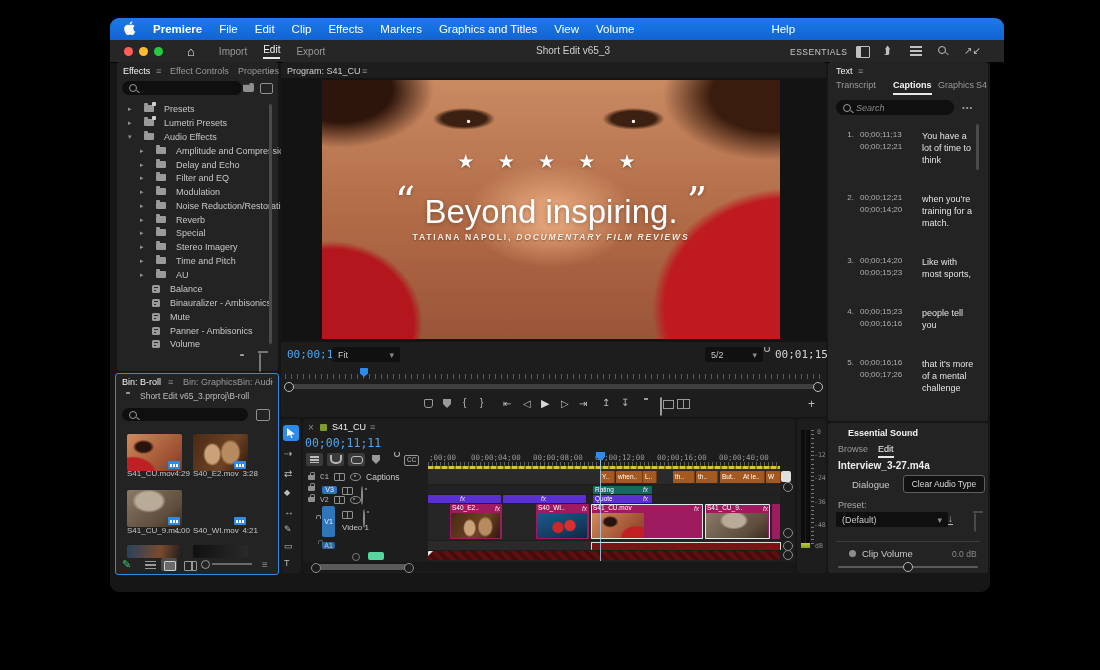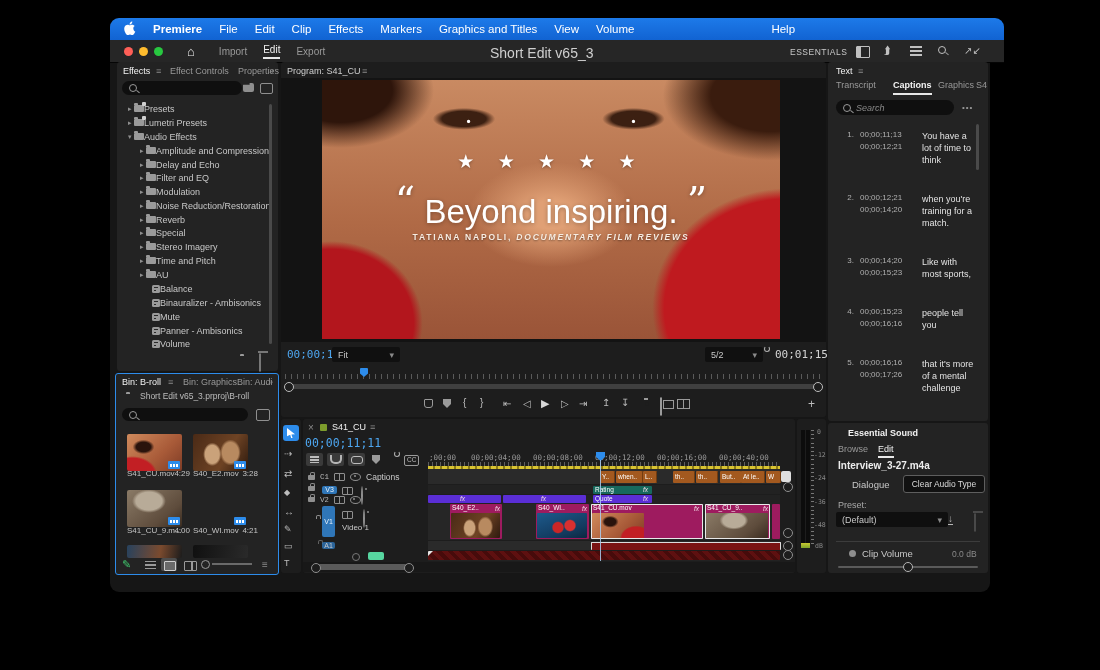--- a/index.html
+++ b/index.html
@@ -16,21 +16,21 @@
 .tl{width:9px;height:9px;border-radius:50%;margin-right:6px;flex:none;}
 
 .panel{position:absolute;background:#232323;border-radius:3px;}
 .ptab{font-size:9px;color:#999;white-space:nowrap;}
 .on{color:#f2f2f2;}
 .ham{color:#8a8a8a;font-size:9px;}
 .srch{position:absolute;background:#0f0f0f;border-radius:8px;color:#888;font-size:9px;display:flex;align-items:center;gap:5px;padding:0 7px;}
 .mag{width:6px;height:6px;border:1.2px solid #999;border-radius:50%;position:relative;flex:none;}
 .mag:after{content:"";position:absolute;width:3.5px;height:1.2px;background:#999;right:-3.5px;bottom:-1.5px;transform:rotate(40deg);}
 
-.trow{position:absolute;height:13px;display:flex;align-items:center;gap:0;font-size:9px;color:#c8c8c8;white-space:nowrap;}
+.trow{position:absolute;height:13px;display:flex;align-items:center;gap:10px;font-size:9px;color:#c8c8c8;white-space:nowrap;}
 .chev{color:#8f8f8f;font-size:7px;width:6px;flex:none;}
 .folder{width:10px;height:7px;background:#9a9a9a;border-radius:1px;position:relative;flex:none;}
 .folder:before{content:"";position:absolute;top:-2px;left:0;width:4px;height:2px;background:#9a9a9a;border-radius:1px 1px 0 0;}
 .fbadge:after{content:"";position:absolute;right:-2px;top:-3px;width:4px;height:4px;background:#cfcfcf;border-radius:1px;}
 .efx{width:8px;height:8px;background:#9a9a9a;border-radius:1.5px;position:relative;flex:none;}
 .efx:before{content:"";position:absolute;left:2px;top:2px;width:4px;height:1.5px;background:#2a2a2a;}
 .efx:after{content:"";position:absolute;left:2px;bottom:1.5px;width:2px;height:1.5px;background:#2a2a2a;}
 
 .lock{width:7px;height:5px;background:#8f8f8f;border-radius:1px;position:relative;flex:none;}
 .lock:before{content:"";position:absolute;top:-3px;left:1.5px;width:3px;height:3px;border:1px solid #8f8f8f;border-bottom:none;border-radius:2px 2px 0 0;}
@@ -105,21 +105,21 @@
   
   <div class="ab flex" id="titlebar" style="padding-left:14px;">
     <span class="tl" style="background:#ff5f57;"></span>
     <span class="tl" style="background:#febc2e;"></span>
     <span class="tl" style="background:#28c840;"></span>
     <span class="glyph" style="margin-left:18px;font-size:13px;color:#e8e8e8;">⌂</span>
     <span class="ptab" style="margin-left:24px;font-size:10px;">Import</span>
     <span class="ptab on" style="margin-left:16px;font-size:10px;border-bottom:2px solid #e8e8e8;padding-bottom:2px;">Edit</span>
     <span class="ptab" style="margin-left:16px;font-size:10px;">Export</span>
   </div>
-  <span class="ab" style="left:490px;top:45px;width:120px;text-align:left;color:#cfcfcf;font-size:14px;">Short Edit v65_3</span>
+  <span class="ab" style="left:490px;top:45px;width:120px;text-align:right;color:#cfcfcf;font-size:10px;">Short Edit v65_3</span>
   <span class="ab" style="left:790px;top:47px;color:#c8c8c8;font-size:8.5px;letter-spacing:.5px;">ESSENTIALS</span>
   <span class="ab" style="left:856px;top:46px;width:12px;height:10px;border:1px solid #c0c0c0;border-radius:1px;background:linear-gradient(90deg,#c0c0c0 0 4px,transparent 4px);"></span>
   <span class="ab glyph" style="left:884px;top:44px;font-size:11px;color:#c0c0c0;">⮭</span>
   <span class="ab" style="left:910px;top:46px;width:12px;height:10px;background:repeating-linear-gradient(#c0c0c0 0 2px,transparent 2px 4px);"></span>
   <span class="ab flex" style="left:938px;top:46px;">
       <span class="mag" style="border-color:#c0c0c0;"></span>
     </span>
   <span class="ab glyph" style="left:964px;top:45px;font-size:10px;color:#c0c0c0;">↗↙</span>
 
   

